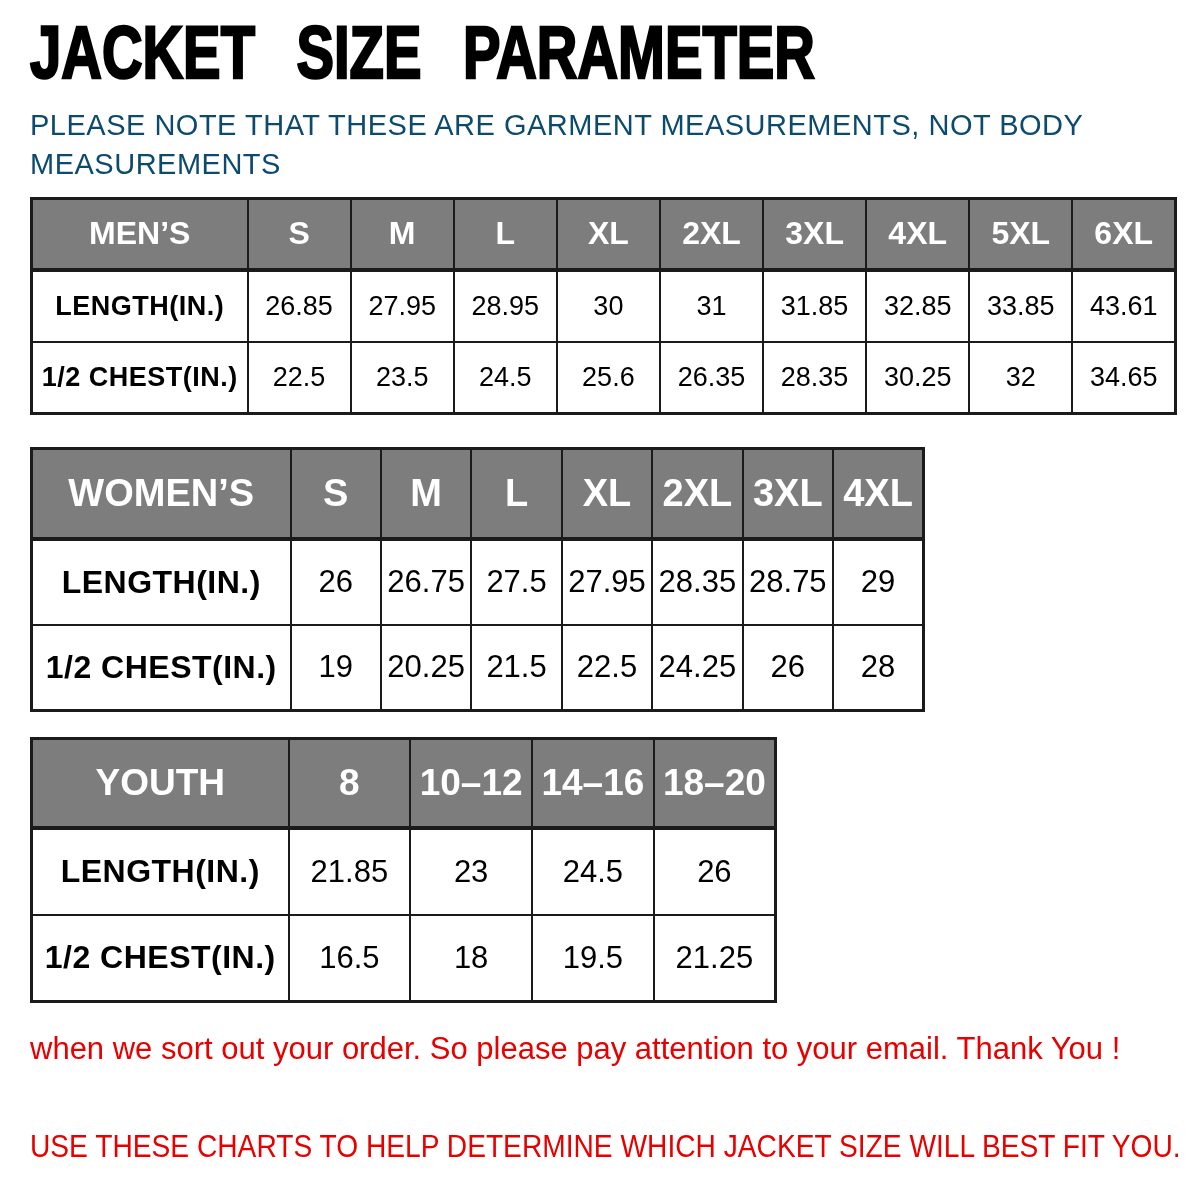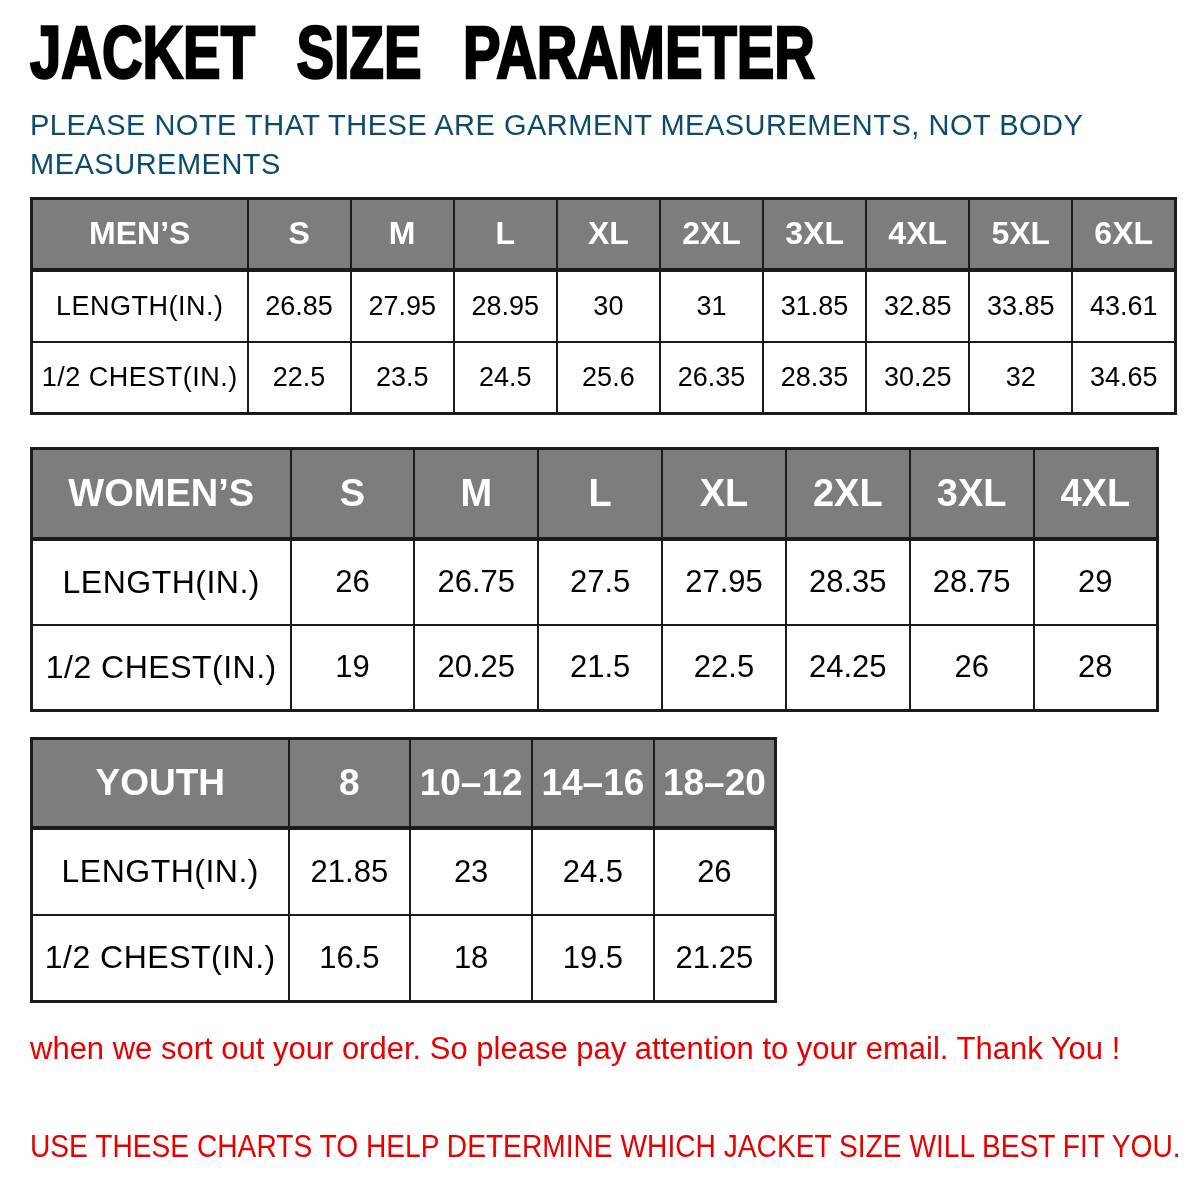--- a/index.html
+++ b/index.html
@@ -26,32 +26,32 @@
     background:#be185d;border:3px solid #1b1b1b;
   }
   .tbl th,.tbl td{
     border:2px solid #1b1b1b;text-align:center;vertical-align:middle;padding:0;
     overflow:hidden;white-space:nowrap;
   }
   .tbl thead th{
     background:#7d7d7d;color:#ffffff;font-weight:bold;
     border-bottom-width:4px;
   }
-  .tbl tbody th{font-weight:normal;color:#000;background:#fff;}
+  .tbl tbody th{font-weight:bold;color:#000;background:#fff;}
   .tbl td{color:#000;background:#fff;}
 
   #mens-table{left:30px;top:197px;width:1147px;}
   #mens-table col.label-col{width:216px;}
   #mens-table thead tr{height:71px;}
   #mens-table tbody tr{height:72px;}
   #mens-table thead th{font-size:32px;}
   #mens-table tbody th{font-size:27px;letter-spacing:0.5px;}
   #mens-table td{font-size:27px;}
 
-  #womens-table{left:30px;top:447px;width:1129px;}
+  #womens-table{left:30px;top:447px;width:895px;}
   #womens-table col.label-col{width:259px;}
   #womens-table thead tr{height:90px;}
   #womens-table tbody tr{height:86px;}
   #womens-table thead th{font-size:38px;}
   #womens-table tbody th{font-size:32px;letter-spacing:0.5px;}
   #womens-table td{font-size:31px;}
 
   #youth-table{left:30px;top:737px;width:747px;}
   #youth-table col.label-col{width:257px;}
   #youth-table thead tr{height:89px;}

